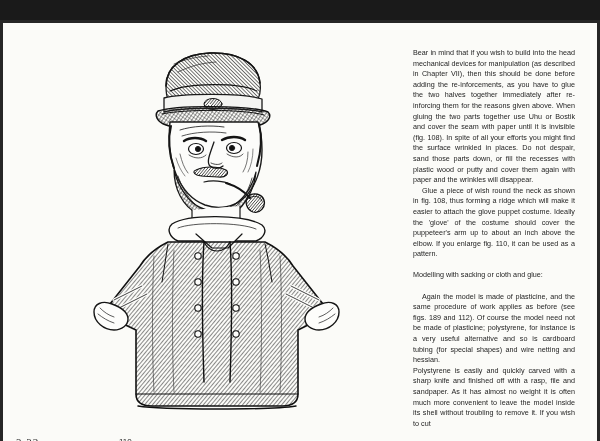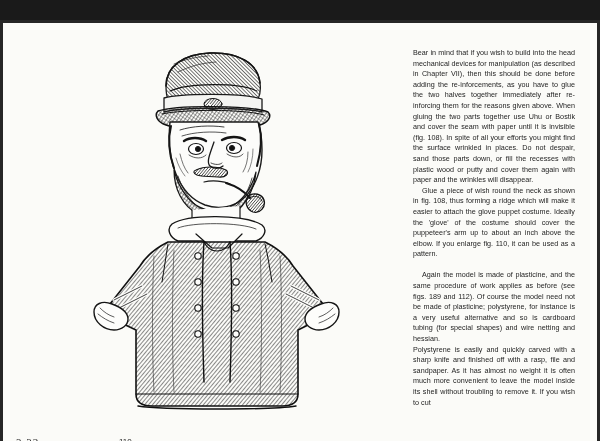--- a/index.html
+++ b/index.html
@@ -232,20 +232,21 @@
         <path d="M82 208 C80 250 80 312 82 350" stroke="#2d2d2d" stroke-width="0.6" fill="none"></path>
         <path d="M168 208 C170 250 170 312 168 350" stroke="#2d2d2d" stroke-width="0.6" fill="none"></path>
         <path d="M188 214 C190 250 190 310 188 350" stroke="#2d2d2d" stroke-width="0.6" fill="none"></path>
       </g>
     </svg>
   </div>
 
   <div class="text-col">
     <p class="para">Bear in mind that if you wish to build into the head mechanical devices for manipulation (as described in Chapter VII), then this should be done before adding the re-inforcements, as you have to glue the two halves together immediately after re-inforcing them for the reasons given above. When gluing the two parts together use Uhu or Bostik and cover the seam with paper until it is invisible (fig. 108). In spite of all your efforts you might find the surface wrinkled in places. Do not despair, sand those parts down, or fill the recesses with plastic wood or putty and cover them again with paper and the wrinkles will disappear.</p>
     <p class="para indent">Glue a piece of wish round the neck as shown in fig. 108, thus forming a ridge which will make it easier to attach the glove puppet costume. Ideally the 'glove' of the costume should cover the puppeteer's arm up to about an inch above the elbow. If you enlarge fig. 110, it can be used as a pattern.</p>
+    <p class="para gap">Modelling with sacking or cloth and glue:</p>
     <p class="para indent gap2">Again the model is made of plasticine, and the same procedure of work applies as before (see figs. 189 and 112). Of course the model need not be made of plasticine; polystyrene, for instance is a very useful alternative and so is cardboard tubing (for special shapes) and wire netting and hessian.</p>
     <p class="para">Polystyrene is easily and quickly carved with a sharp knife and finished off with a rasp, file and sandpaper. As it has almost no weight it is often much more convenient to leave the model inside its shell without troubling to remove it. If you wish to cut</p>
   </div>
 
   <div class="folio-left">3 32</div>
   <div class="folio-fig">110</div>
 
   <div class="page-frame"></div>
 </div>
 

